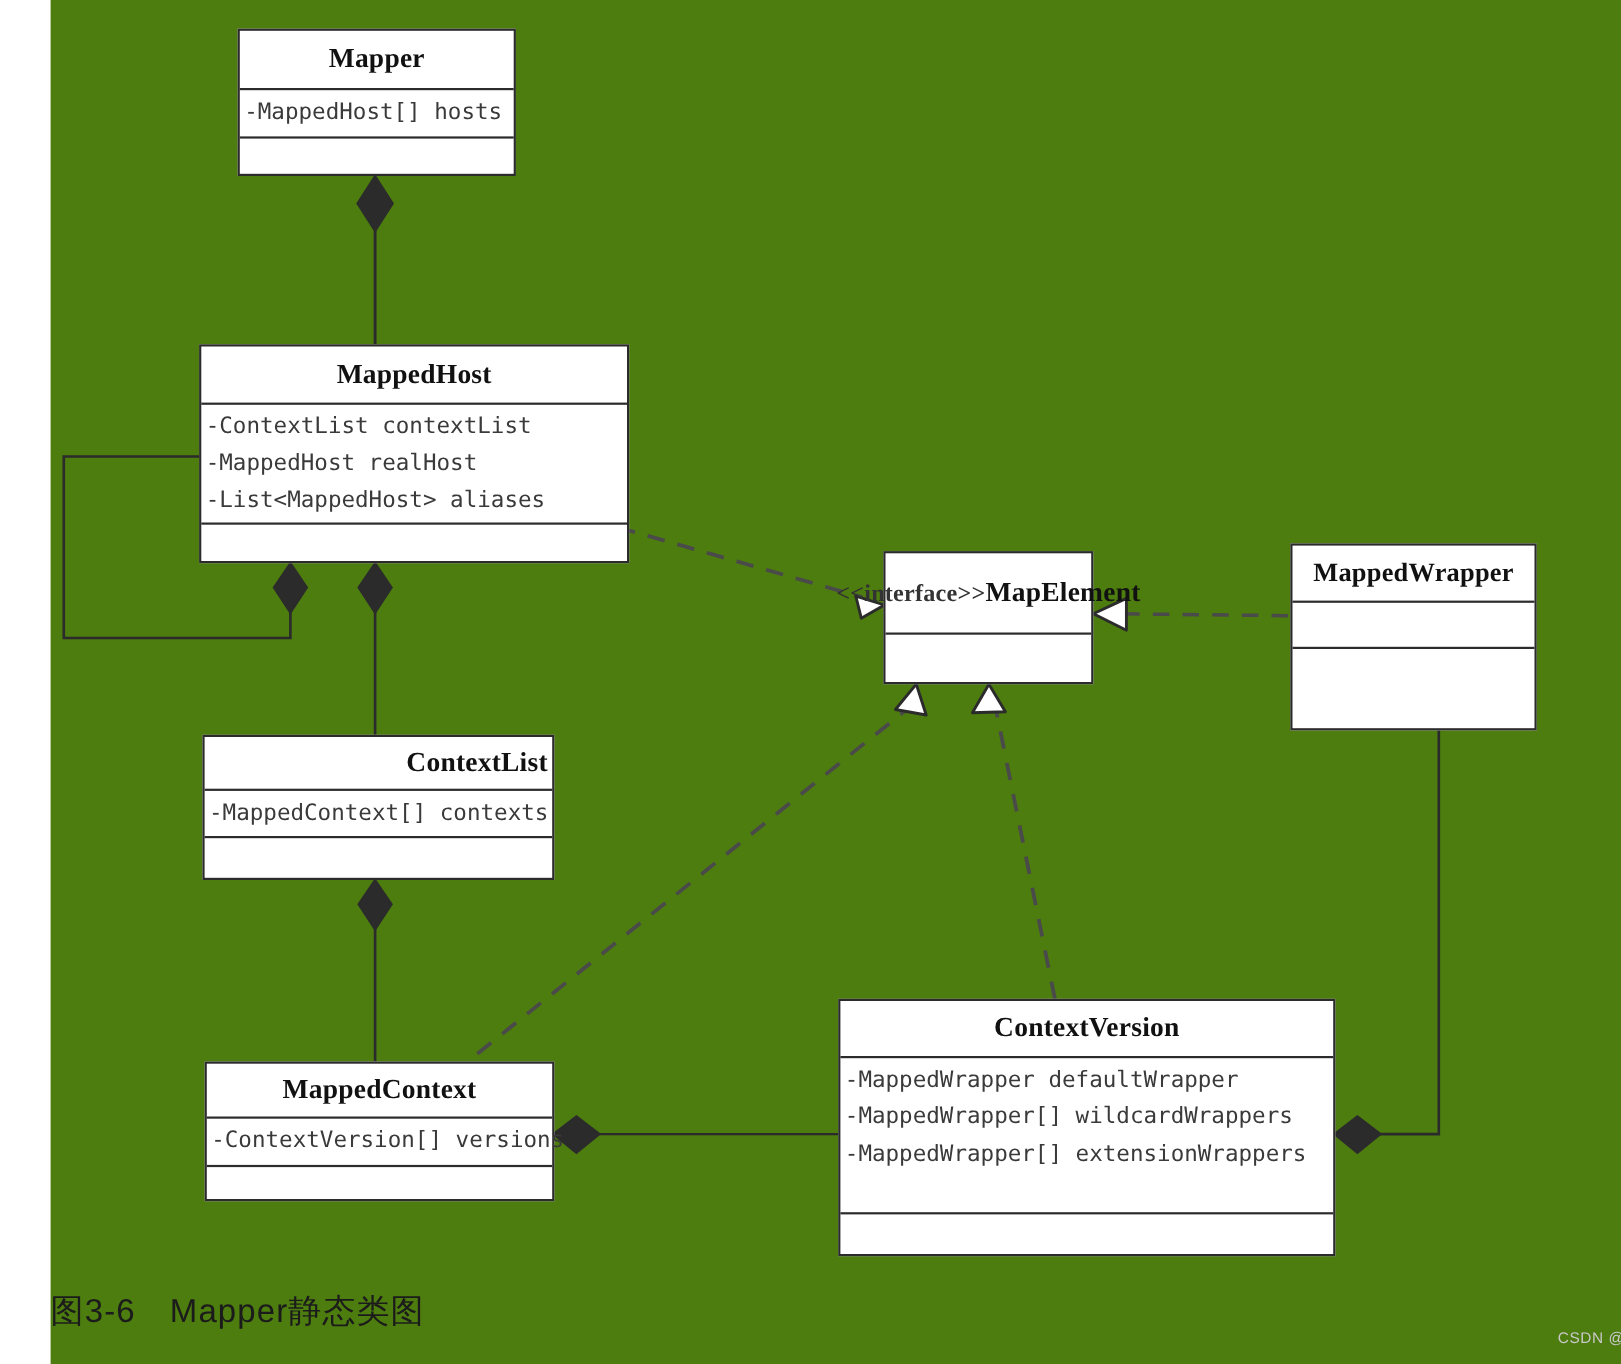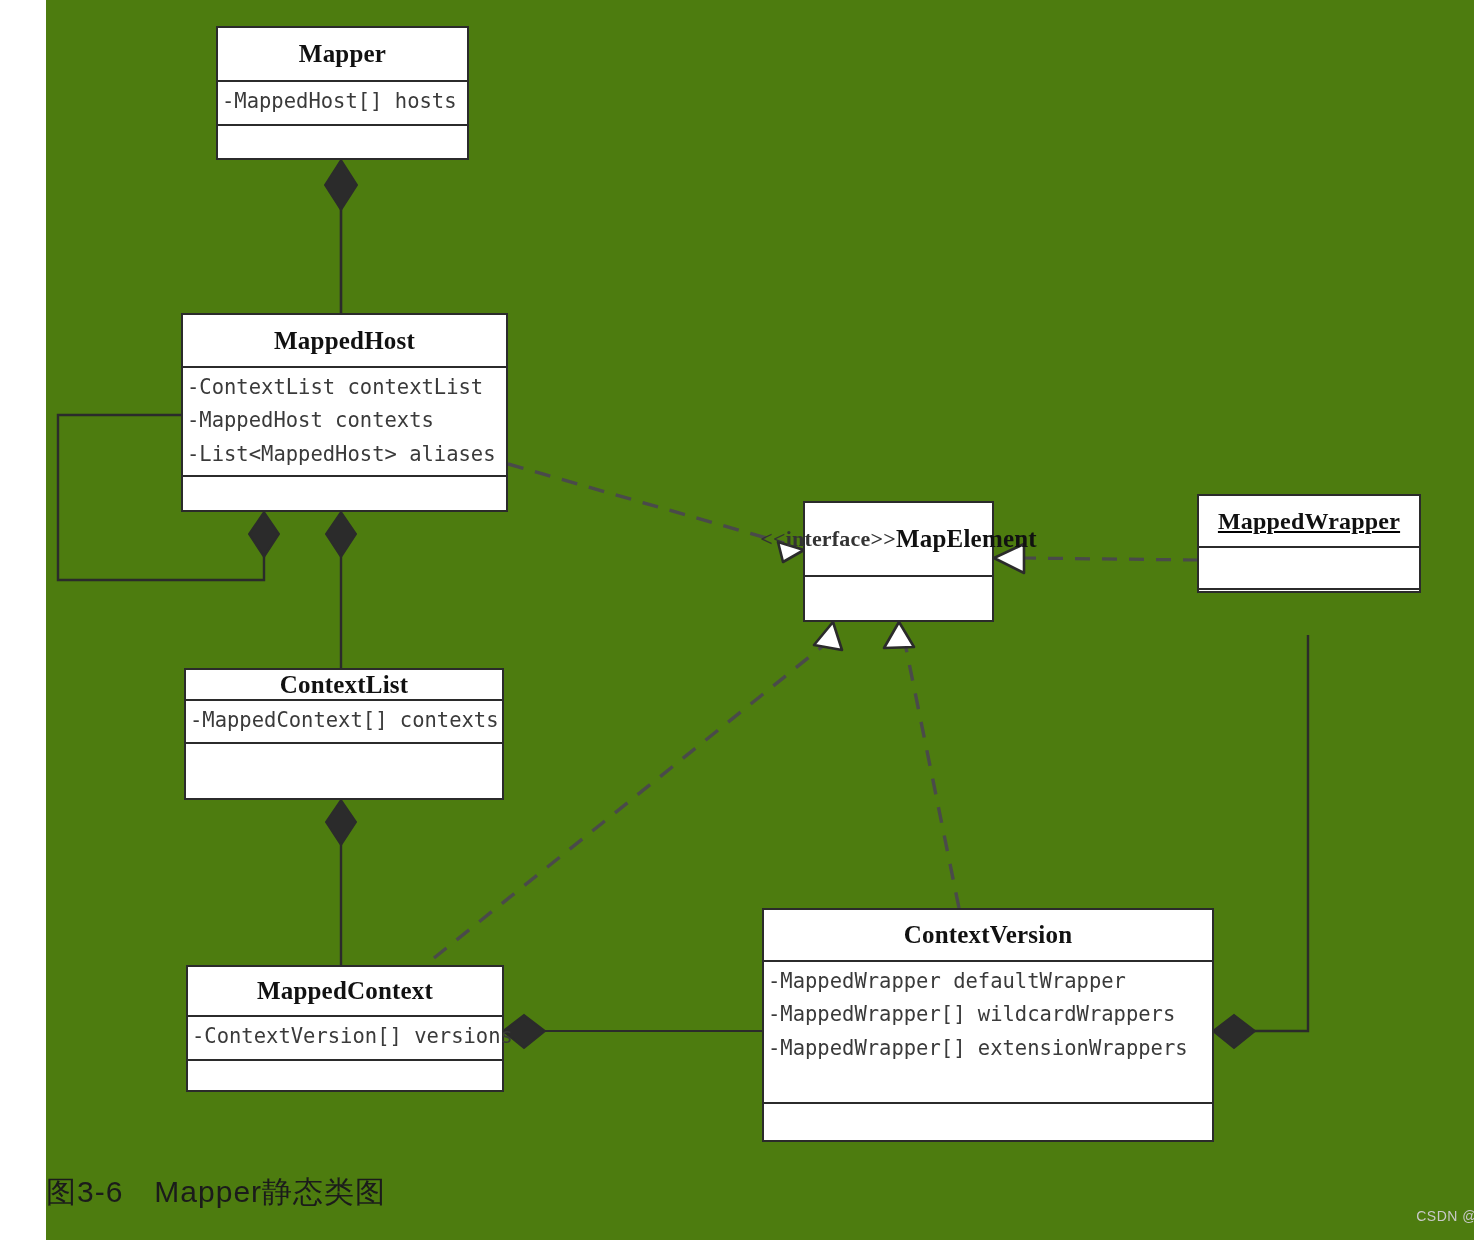--- a/index.html
+++ b/index.html
@@ -153,34 +153,34 @@
   <div class="uml-class" style="left:170px; top:26px; width:253px; height:134px;">
     <div class="uml-name" style="height:52px;">
       <span>Mapper</span>
     </div>
     <div class="uml-attrs" style="height:44px;">
       <div class="attr">-MappedHost[] hosts</div>
     </div>
     <div class="uml-ops" style="height:34px;"></div>
   </div>
 
-  <div class="uml-class" style="left:135px; top:313px; width:327px; height:199px;">
+  <div class="uml-class" style="left:135px; top:313px; width:391px; height:199px;">
     <div class="uml-name" style="height:51px;">
       <span>MappedHost</span>
     </div>
     <div class="uml-attrs" style="height:109px;">
       <div class="attr">-ContextList contextList</div>
-      <div class="attr">-MappedHost contexts</div>
+      <div class="attr">-MappedHost realHost</div>
       <div class="attr">-List&lt;MappedHost&gt; aliases</div>
     </div>
     <div class="uml-ops" style="height:39px;"></div>
   </div>
 
   <div class="uml-class" style="left:138px; top:668px; width:320px; height:132px;">
-    <div class="uml-name" style="height:29px;">
+    <div class="uml-name" style="height:47px;justify-content:flex-end;">
       <span>ContextList</span>
     </div>
     <div class="uml-attrs" style="height:43px;">
       <div class="attr">-MappedContext[] contexts</div>
     </div>
     <div class="uml-ops" style="height:42px;"></div>
   </div>
 
   <div class="uml-class" style="left:140px; top:965px; width:318px; height:127px;">
     <div class="uml-name" style="height:48px;">
@@ -193,21 +193,21 @@
   </div>
 
   <div class="uml-class" style="left:757px; top:501px; width:191px; height:121px;">
     <div class="uml-name with-stereo" style="height:72px;">
       <span class="uml-stereo">&lt;&lt;interface&gt;&gt;</span>
       <span>MapElement</span>
     </div>
     <div class="uml-ops" style="height:49px;"></div>
   </div>
 
-  <div class="uml-class" style="left:1151px; top:494px; width:224px; height:99px;text-decoration:underline;">
+  <div class="uml-class" style="left:1127px; top:494px; width:224px; height:170px;">
     <div class="uml-name" style="height:50px; font-size:24px;">
       <span>MappedWrapper</span>
     </div>
     <div class="uml-attrs" style="height:42px;"></div>
     <div class="uml-ops" style="height:47px;"></div>
   </div>
 
   <div class="uml-class" style="left:716px; top:908px; width:452px; height:234px;">
     <div class="uml-name" style="height:50px;">
       <span>ContextVersion</span>

